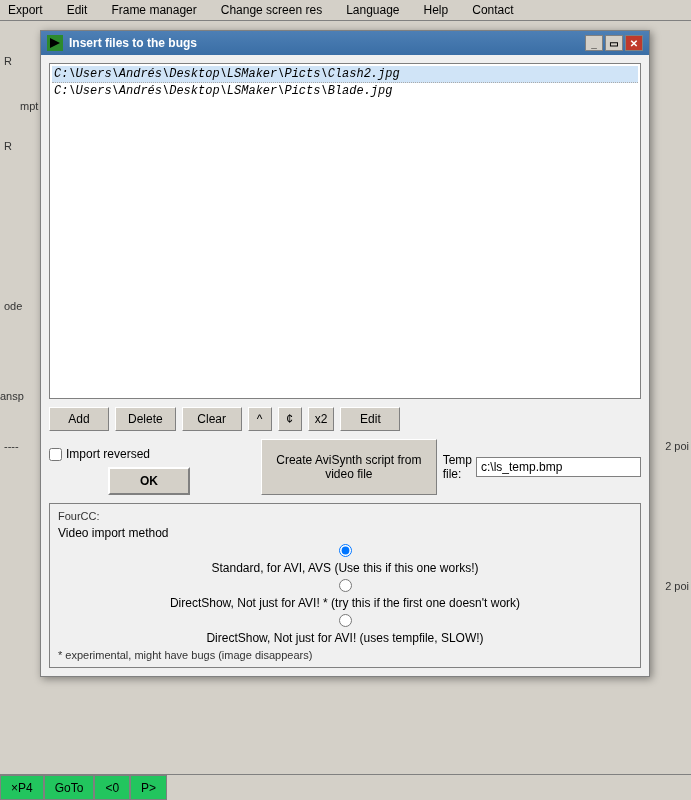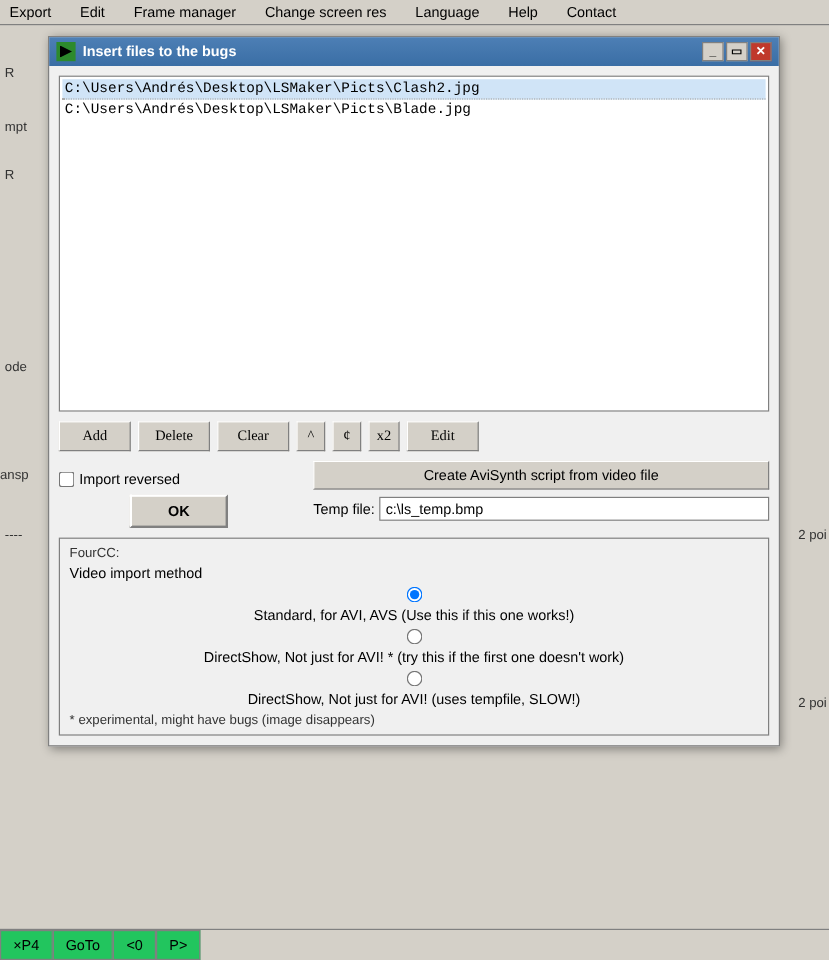--- a/index.html
+++ b/index.html
@@ -108,27 +108,28 @@
     .titlebar-btn.close { background: #c0392b; color: white; }
 
     
     .dialog-content {
       padding: 8px;
     }
 
     
     .file-list {
       width: 100%;
-      height: 280px;
+      height: 336px;
       background: white;
       border: 1px solid #808080;
       overflow-y: auto;
       font-size: 12px;
       font-family: 'Courier New', monospace;
       padding: 2px;
+      font-style: italic;
     }
 
     .file-list-item {
       padding: 1px 2px;
       display: block;
     }
 
     .file-list-item:first-child {
       background: #d0e4f7;
       border-bottom: 1px dotted #aaa;
@@ -144,21 +145,20 @@
 
     .btn {
       background: #d4d0c8;
       border: 1px solid;
       border-color: #ffffff #808080 #808080 #ffffff;
       padding: 4px 12px;
       font-size: 12px;
       cursor: pointer;
       min-width: 60px;
       text-align: center;
-      font-family: Liberation Serif, serif;
     }
 
     .btn-small {
       min-width: 24px;
       padding: 4px 6px;
     }
 
     
     .checkbox-row {
       display: flex;
@@ -170,21 +170,21 @@
     .left-section {
       display: flex;
       flex-direction: column;
       gap: 6px;
       width: 200px;
     }
 
     .right-section {
       flex: 1;
       display: flex;
-      flex-direction: column;
+      flex-direction: row;
       gap: 6px;
     }
 
     .create-avisynth-btn {
       background: #d4d0c8;
       border: 1px solid;
       border-color: #ffffff #808080 #808080 #ffffff;
       padding: 4px 8px;
       font-size: 12px;
       cursor: pointer;
@@ -293,21 +293,21 @@
     <span>Export</span>
     <span>Edit</span>
     <span>Frame manager</span>
     <span>Change screen res</span>
     <span>Language</span>
     <span>Help</span>
     <span>Contact</span>
   </div>
 
   <div class="side-label" style="left: 4px; top: 55px;">R</div>
-  <div class="side-label" style="left: 4px; top: 100px;">mpt</div>
+  <div class="side-label" style="left: 20px; top: 100px;">mpt</div>
   <div class="side-label" style="left: 4px; top: 140px;">R</div>
   <div class="side-label" style="left: 4px; top: 300px;">ode</div>
   <div class="side-label" style="left: 0px; top: 390px;">ansp</div>
   <div class="side-label" style="right: 2px; top: 440px;">2 poi</div>
   <div class="side-label" style="left: 4px; top: 440px;">----</div>
 
   <div class="dialog">
 
     <div class="dialog-titlebar">
       <div class="title-left">

